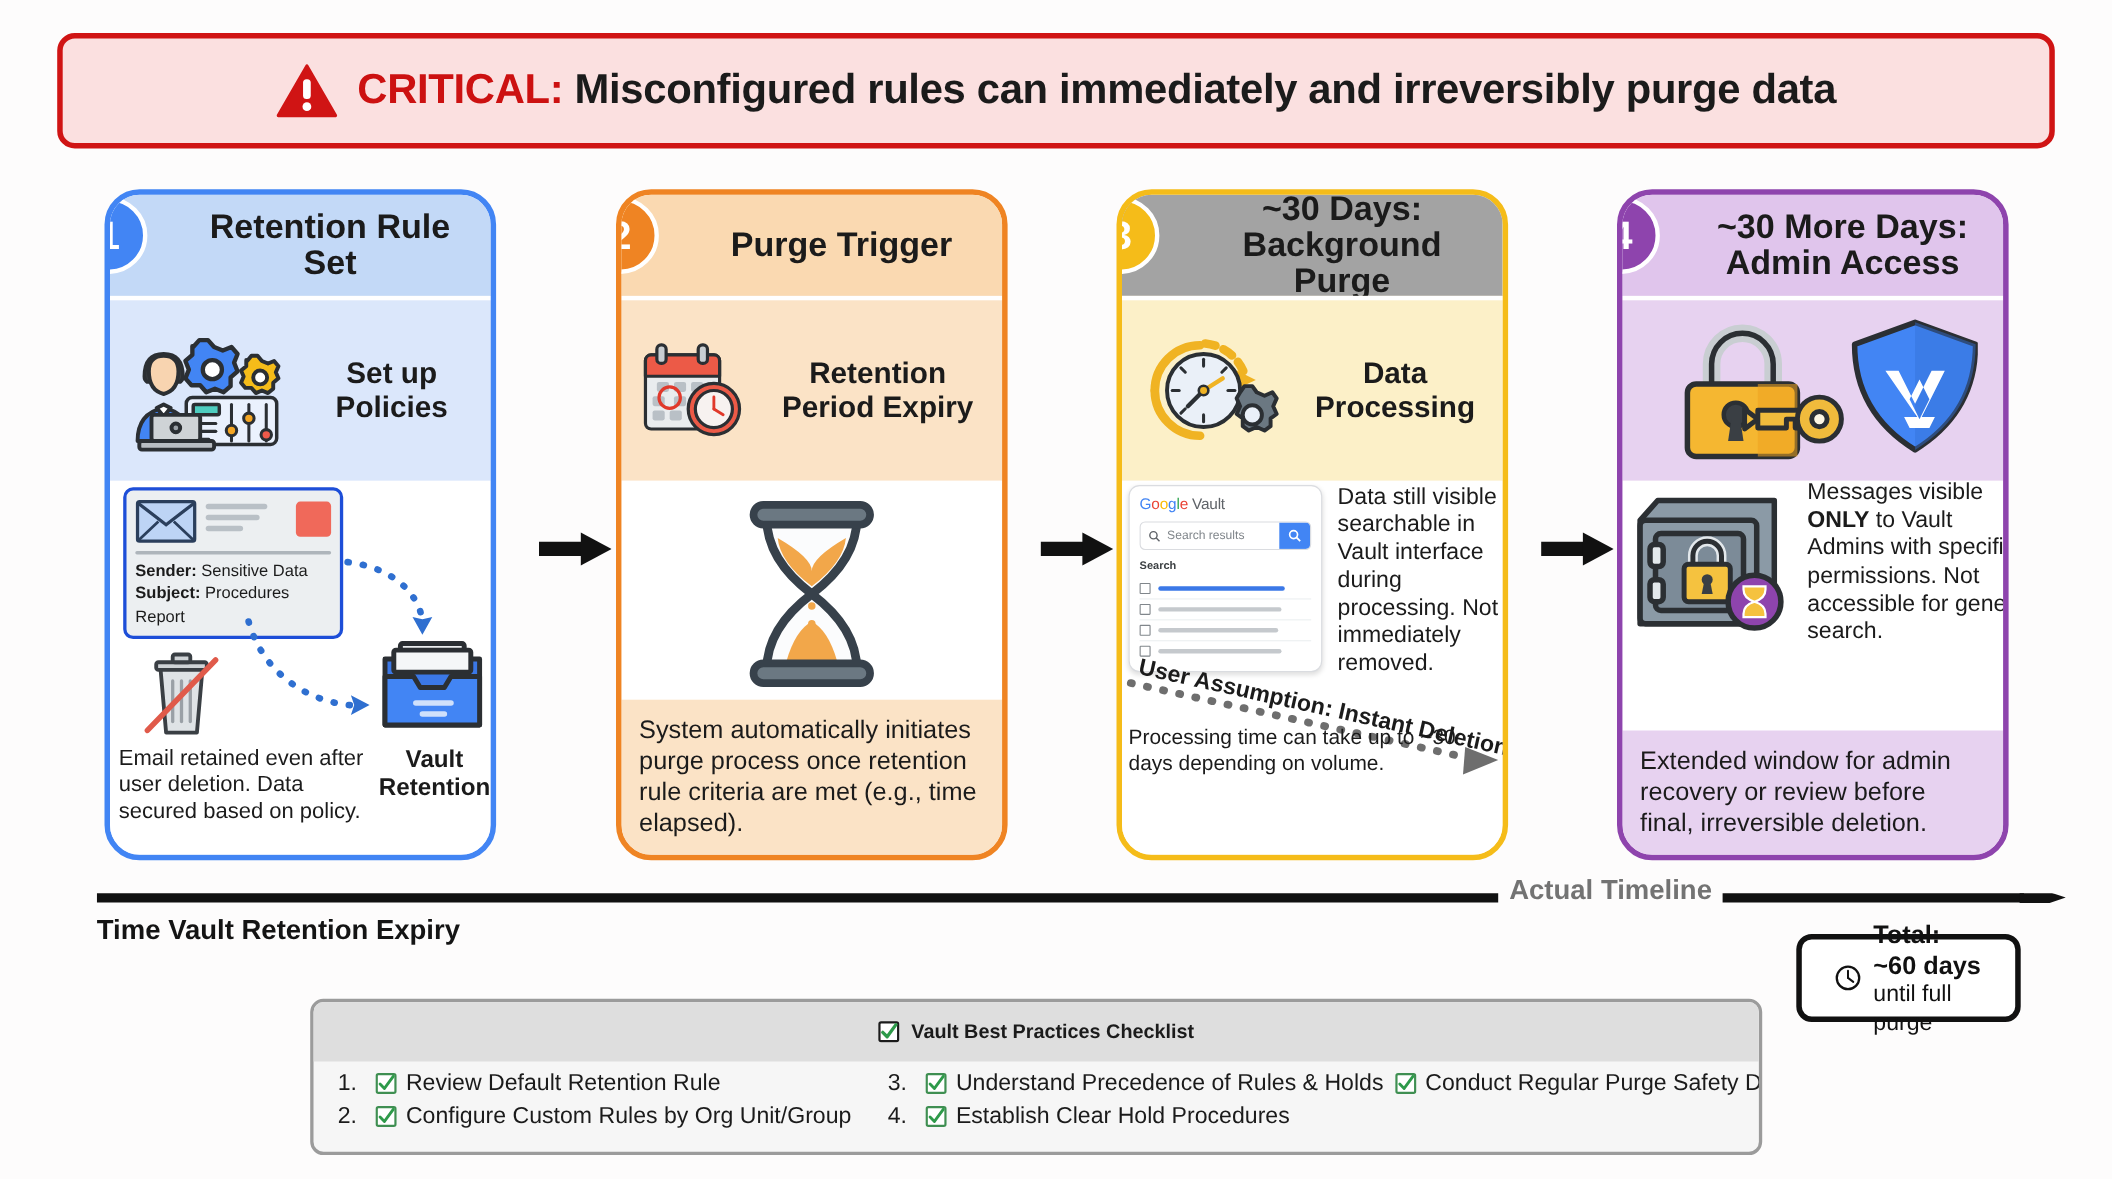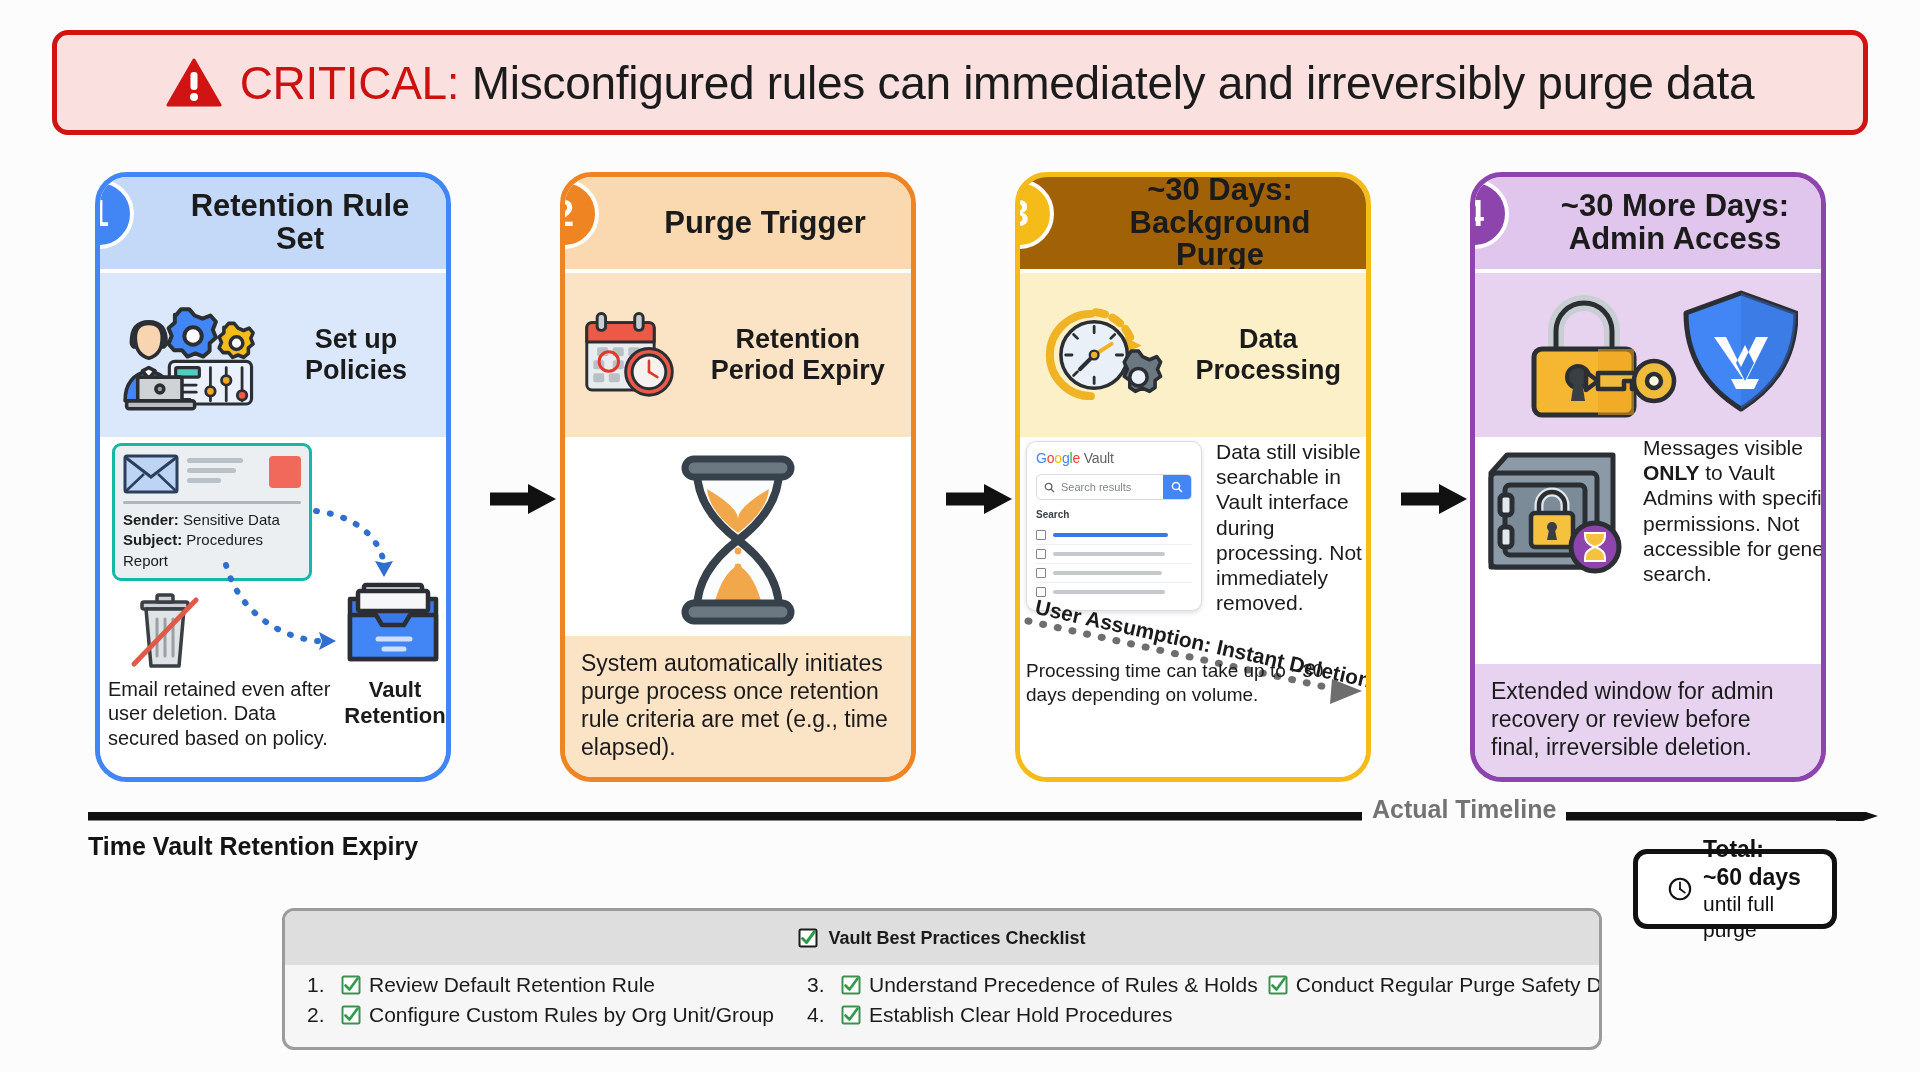--- a/index.html
+++ b/index.html
@@ -16,21 +16,21 @@
     position: absolute; left: 52px; top: 30px;
     width: 1816px; height: 105px;
     background: #fbe0e0;
     border: 5px solid #d01414;
     border-radius: 16px;
     display: flex; align-items: center; justify-content: center;
     gap: 18px;
   }
   .warn-tri { width: 56px; height: 50px; flex: none; }
   .banner-text {
-    font-size: 46px; font-weight: normal; color: #1b1b1b;
+    font-size: 38px; font-weight: bold; color: #1b1b1b;
     letter-spacing: -0.3px; white-space: nowrap;
   }
   .banner-text .crit { color: #cc1111; }
 
   
   .panel {
     position: absolute; top: 172px; width: 356px; height: 610px;
     border-radius: 32px; overflow: hidden;
     border-width: 5px; border-style: solid;
     display: flex; flex-direction: column;
@@ -39,21 +39,21 @@
   #panel2 { left: 560px; border-color: #ef8423; background: #fdf0e0; }
   #panel3 { left: 1015px;border-color: #f5bc19; background: #fdf6dd; }
   #panel4 { left: 1470px;border-color: #8e44ad; background: #f1e3f6; }
 
   .panel-head {
     height: 92px; display: flex; align-items: center; justify-content: center;
     padding: 0 14px 0 68px; flex: none;
   }
   #panel1 .panel-head { background: #c3d9f7; }
   #panel2 .panel-head { background: #fad9b1; }
-  #panel3 .panel-head { background: #a16207; }
+  #panel3 .panel-head { background: #a3a3a3; }
   #panel4 .panel-head { background: #e0c5ec; }
   .panel-title {
     font-size: 31px; font-weight: bold; color: #1b1b1b;
     text-align: center; line-height: 1.06;
   }
 
   .panel-mid {
     flex: none; height: 168px;
     display: flex; align-items: center; justify-content: center;
     gap: 16px; padding: 4px 14px;
@@ -92,21 +92,21 @@
   #badge2 { background: #ef8423; }
   #badge3 { background: #f5bc19; }
   #badge4 { background: #8e44ad; }
 
   
   .conn { position: absolute; top: 482px; width: 66px; height: 34px; }
 
   
   .email-card {
     position: absolute; left: 12px; top: 6px; width: 200px;
-    background: #eceff1; border: 3px solid #14b8a6; border-radius: 9px;
+    background: #eceff1; border: 3px solid #1d4ed8; border-radius: 9px;
     padding: 8px 8px 7px;
   }
   .email-top { display: flex; gap: 8px; align-items: flex-start; }
   .env { width: 56px; height: 40px; flex: none; }
   .email-lines { flex: 1; display: flex; flex-direction: column; gap: 5px; padding-top: 4px; }
   .eline { height: 5px; background: #b9c0c6; border-radius: 3px; }
   .ebox { width: 32px; height: 32px; background: #f0695a; border-radius: 4px; flex: none; margin-top: 2px; }
   .email-sep { height: 3px; background: #aeb5bb; border-radius: 2px; margin: 7px 0 6px; }
   .email-meta { font-size: 15px; color: #1b1b1b; line-height: 1.35; }
   .email-meta b { font-weight: bold; }

